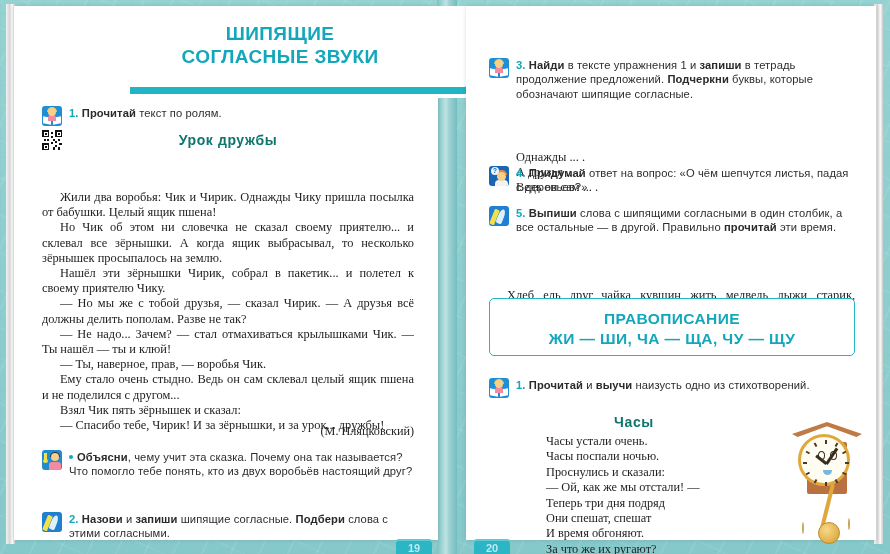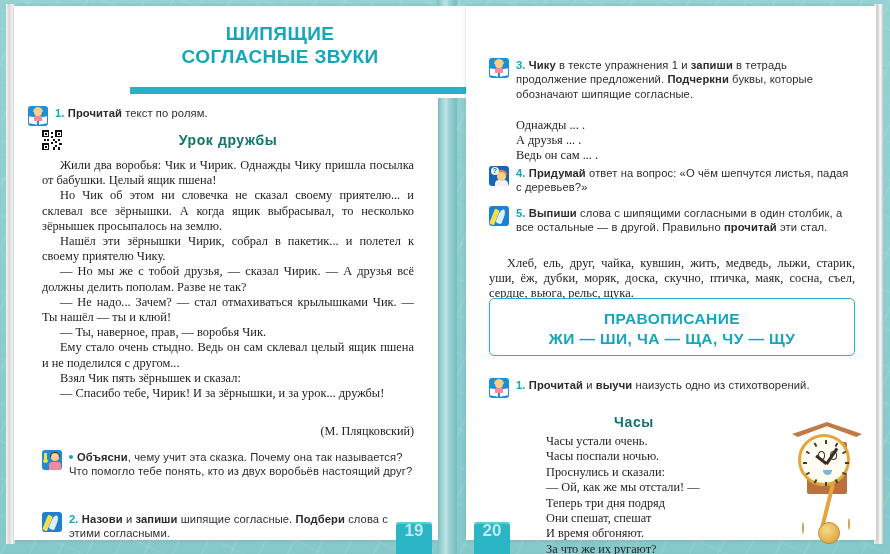--- a/index.html
+++ b/index.html
@@ -100,20 +100,21 @@
     line-height: 14.4px;
     color: #2d2d2d;
     letter-spacing: .1px;
   }
   .serif {
     font-family: "Liberation Serif", serif;
     font-size: 12.4px;
     line-height: 15.2px;
     color: #232323;
     text-align: justify;
+    margin-top: 32px;
   }
   .serif p { text-indent: 18px; }
   .serif p.noind { text-indent: 0; }
 
   .story-title {
     color: #0f766e;
     font-family: "Liberation Sans", sans-serif;
     font-weight: bold;
     font-size: 14px;
     text-align: center;
@@ -227,23 +228,23 @@
   .cl-hand-m { position:absolute; left:24px; top:8px; width:2.5px; height:19px; background:#3a2d1c; transform-origin: 50% 100%; transform: rotate(34deg); }
   .cl-eye { position:absolute; width:7px; height:9px; border-radius:50%; background:#fff; border:1.4px solid #3a2d1c; top:14px; }
   .cl-eye.a { left:17px; } .cl-eye.b { left:29px; }
   .cl-mouth { position:absolute; left:22px; top:33px; width:9px; height:5px; border-radius:0 0 6px 6px; background:#7ab6e0; }
   .cl-rod { position:absolute; left:41px; top:62px; width:4px; height:48px; background:#e0a83c; transform: rotate(14deg); transform-origin: 50% 0; border-radius:2px; }
   .cl-bob { position:absolute; left:28px; top:100px; width:22px; height:22px; border-radius:50%; background:radial-gradient(circle at 38% 34%, #f6d98a, #d79b2f); border:1.5px solid #c08a26; }
   .cl-swish { position:absolute; width:2px; height:12px; border-right:2px solid #caa45a; border-radius:50%; }
 
   
   .pagetab {
-    position:absolute; bottom:0; height:32px;
+    position:absolute; bottom:0; height:15px;
     background:#2bb6c6; border-radius:3px 3px 0 0;
-    color:#bfe9ee; font-weight:bold; font-size:17px;
+    color:#bfe9ee; font-weight:bold; font-size:11px;
     text-align:center; line-height:18px;
     box-shadow: inset 0 2px 0 rgba(255,255,255,.25);
   }
   .pagetab.l { left:396px; width:36px; }
   .pagetab.r { left:474px; width:36px; }
 
   .clip { overflow:hidden; }
 </style>
 </head>
 <body>
@@ -258,21 +259,21 @@
   <div class="page left">
 
     <div class="chapter-head">
       <div class="frame"></div>
       <div class="chapter-title">
         <div>ШИПЯЩИЕ</div>
         <div>СОГЛАСНЫЕ ЗВУКИ</div>
       </div>
     </div>
 
-    <div class="task" style="left:14px; top:100px; width:372px;">
+    <div class="task" style="left:28px; top:100px; width:372px;">
       <div class="icon reader">
         <span class="ico-book-l"></span>
           <span class="ico-book-r"></span>
         <span class="ico-body"></span>
           <span class="ico-hair"></span>
           <span class="ico-head"></span>
       </div>
       <div class="task-body sans">
         <span class="num">1.</span>
         <span class="bold">Прочитай</span>
@@ -351,21 +352,21 @@
     <div class="task" style="left:23px; top:52px; width:366px;">
       <div class="icon reader">
         <span class="ico-book-l"></span>
           <span class="ico-book-r"></span>
         <span class="ico-body"></span>
           <span class="ico-hair"></span>
           <span class="ico-head"></span>
       </div>
       <div class="task-body sans">
         <span class="num">3.</span>
-        <span class="bold">Чику</span><span> в тексте упражнения 1 и </span><span class="bold">запиши</span><span> в тетрадь продолжение предложений. </span><span class="bold">Подчеркни</span><span> буквы, которые обозначают шипящие согласные.</span>
+        <span class="bold">Найди</span><span> в тексте упражнения 1 и </span><span class="bold">запиши</span><span> в тетрадь продолжение предложений. </span><span class="bold">Подчеркни</span><span> буквы, которые обозначают шипящие согласные.</span>
       </div>
     </div>
 
     <div class="serif" style="position:absolute; left:50px; top:112px; width:330px; text-align:left;">
       <p class="noind">Однажды ... .</p>
       <p class="noind">А друзья ... .</p>
       <p class="noind">Ведь он сам ... .</p>
     </div>
 
     <div class="task" style="left:23px; top:160px; width:366px;">
@@ -381,21 +382,21 @@
       </div>
     </div>
 
     <div class="task" style="left:23px; top:200px; width:366px;">
       <div class="icon pen">
         <span class="ico-pen-nib"></span>
           <span class="ico-pen-body"></span>
       </div>
       <div class="task-body sans">
         <span class="num">5.</span>
-        <span class="bold">Выпиши</span><span> слова с шипящими согласными в один столбик, а все остальные — в другой. Правильно </span><span class="bold">прочитай</span><span> эти стал.</span>
+        <span class="bold">Выпиши</span><span> слова с шипящими согласными в один столбик, а все остальные — в другой. Правильно </span><span class="bold">прочитай</span><span> эти время.</span>
       </div>
     </div>
 
     <div class="serif" style="position:absolute; left:23px; top:250px; width:366px;">
       <p>Хлеб, ель, друг, чайка, кувшин, жить, медведь, лыжи, старик, уши, ёж, дубки, моряк, доска, скучно, птичка, маяк, сосна, съел, сердце, вьюга, рельс, щука.</p>
     </div>
 
     <div class="rule-box">
       <div class="rule-title">
         <div>ПРАВОПИСАНИЕ</div>

